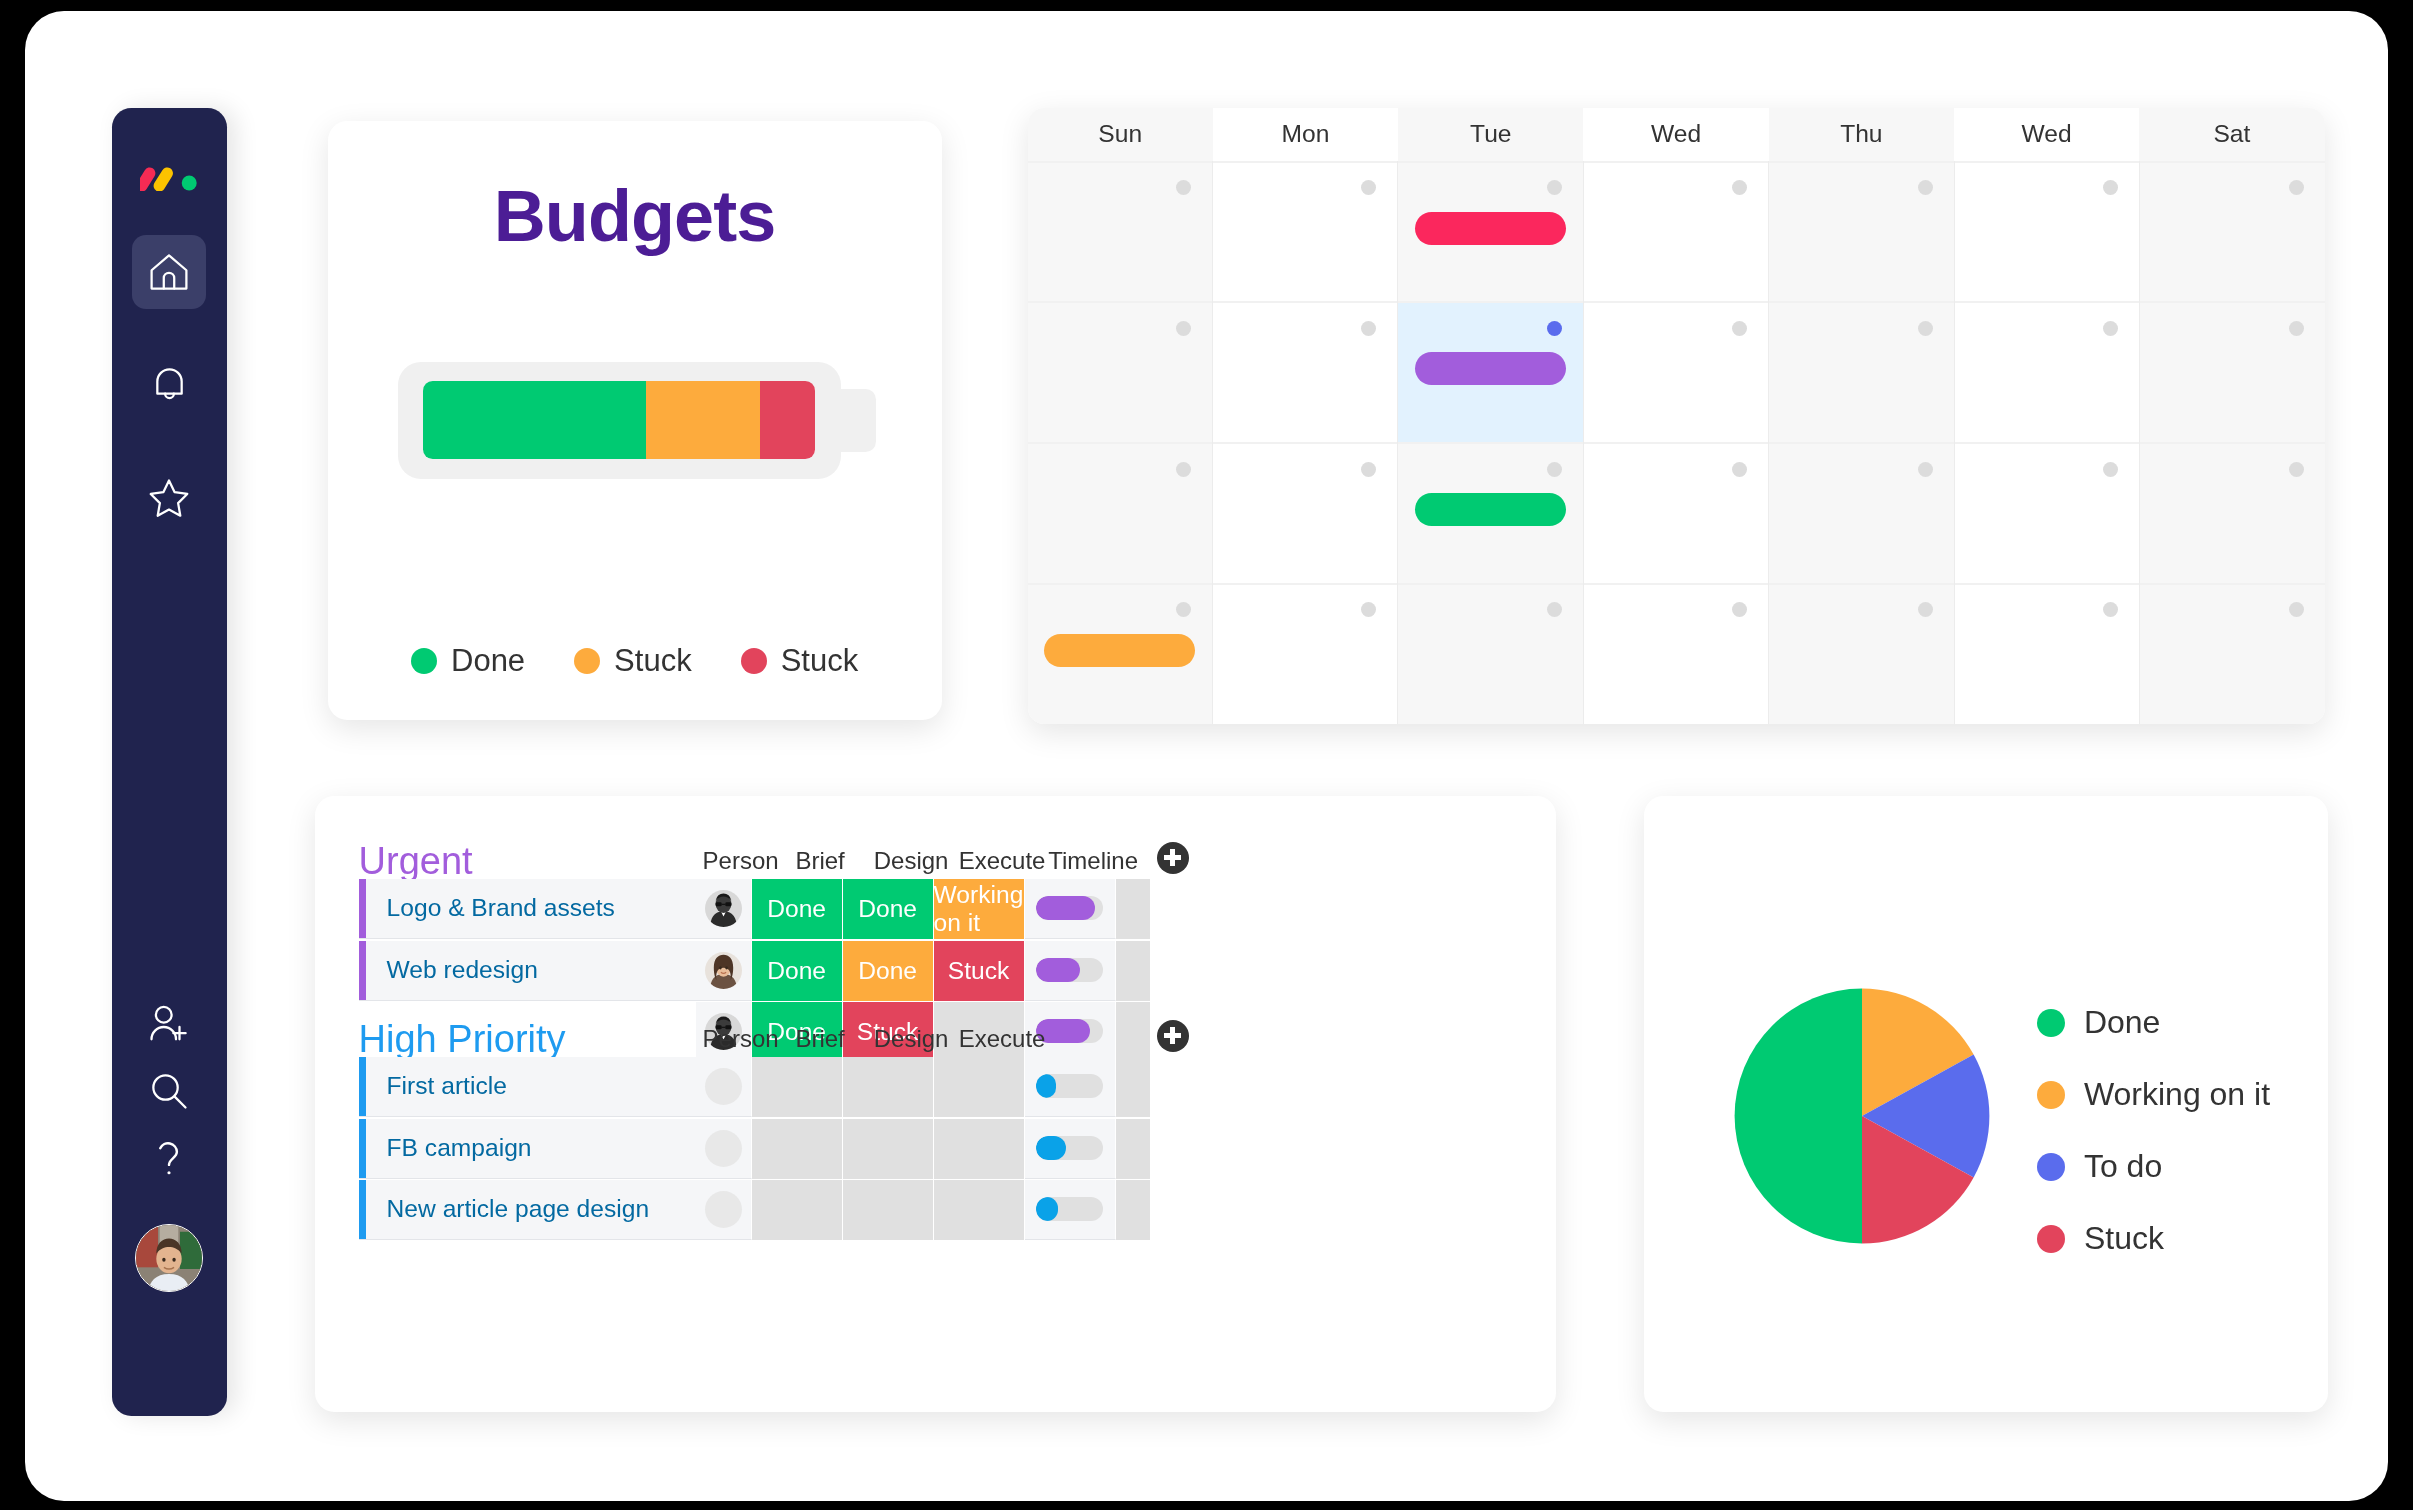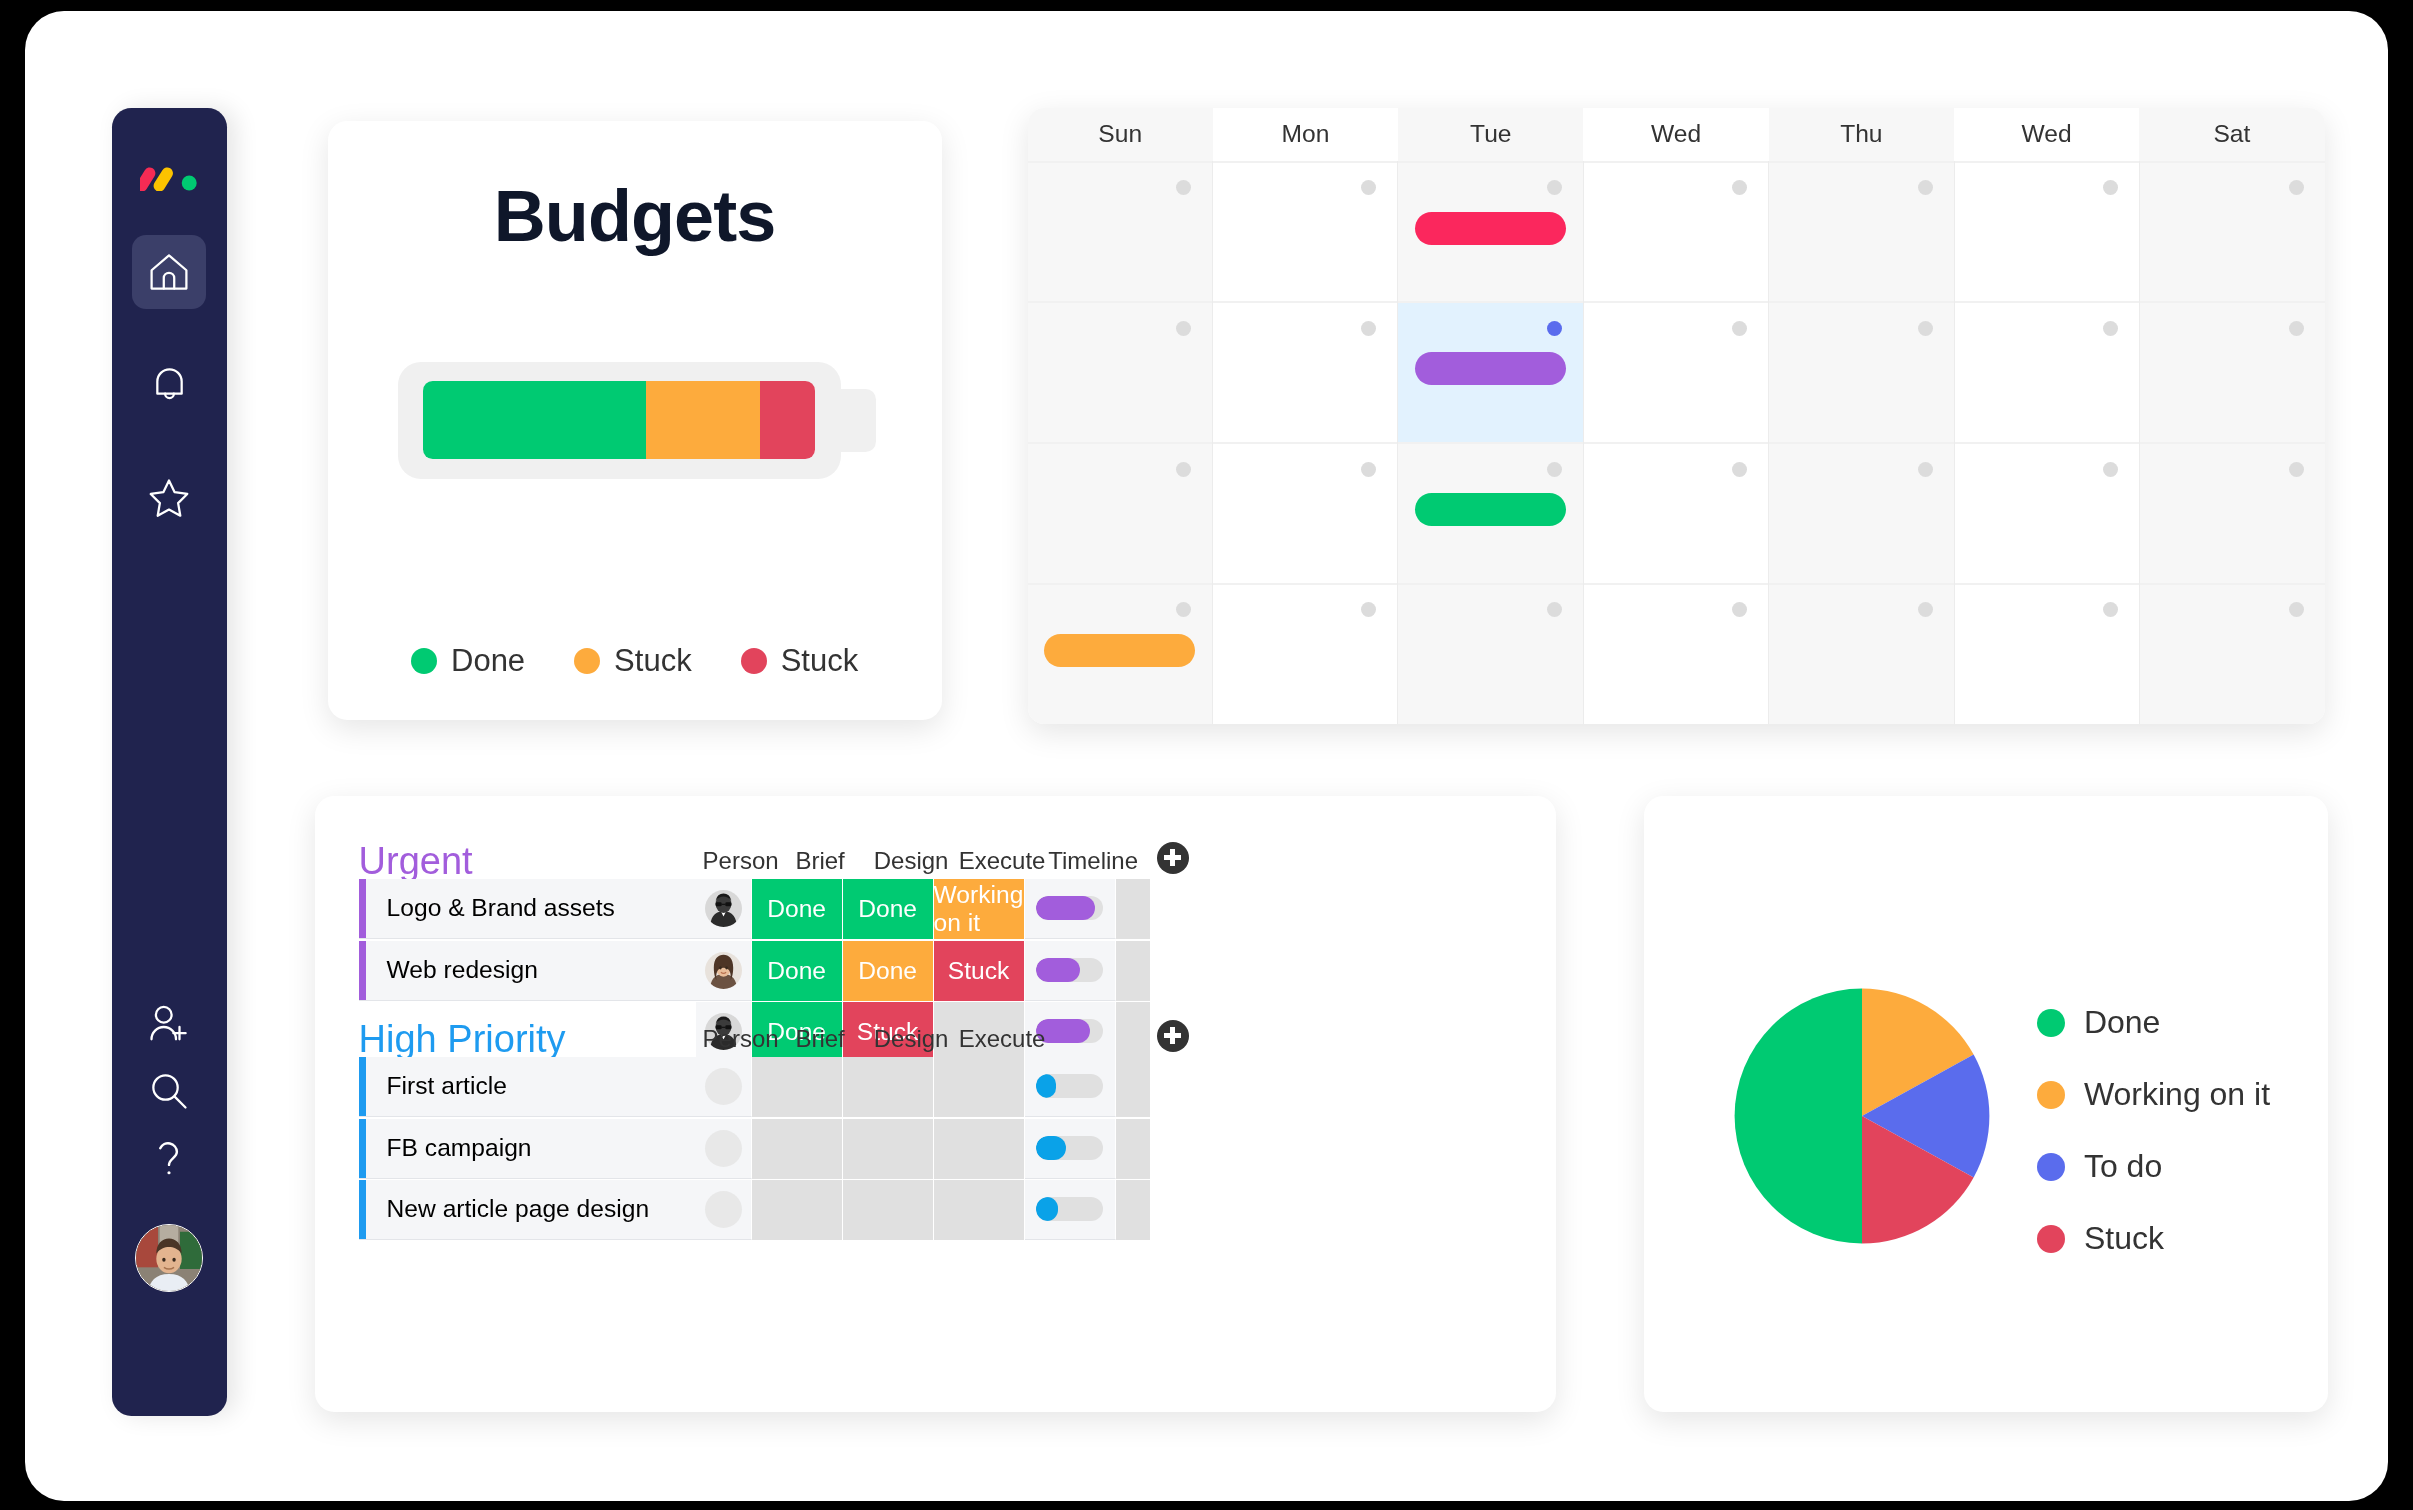--- a/index.html
+++ b/index.html
@@ -60,21 +60,21 @@
     border-radius: 19.3px;
     box-shadow: 0 8.8px 30px rgba(0,0,0,0.10);
   }
 
   
   #budgets-card { left: 303px; top: 110px; width: 614px; height: 599px; }
   #budgets-title {
     position: absolute; left: 0; top: 54px; width: 100%;
     text-align: center;
     font-size: 72px; font-weight: bold;
-    color: #0f172a; letter-spacing: -0.9px;
+    color: #4c1d95; letter-spacing: -0.9px;
   }
   #battery {
     position: absolute; left: 70px; top: 241px;
     width: 443px; height: 117px;
     background: #f0f0f0;
     border-radius: 23px;
   }
   #battery-nub {
     position: absolute; left: 511px; top: 268px;
     width: 37px; height: 63px;
@@ -160,21 +160,21 @@
 
   .brow { position: absolute; left: 337px; height: 60px; display: flex; }
   .bname {
     position: absolute; left: 0; width: 337px; height: 60px;
     background: #f5f6f8;
     border-bottom: 1.8px solid #e3e5e9;
     display: flex; align-items: center;
   }
   .bname .accent { width: 7px; height: 100%; }
   .bname .txt {
-    padding-left: 21px; font-size: 24.6px; color: #000000;
+    padding-left: 21px; font-size: 24.6px; color: #0369a1;
   }
   .cell {
     width: 91px; height: 60px;
     border-right: 1.8px solid #ffffff;
     display: flex; align-items: center; justify-content: center;
     font-size: 24.6px; color: #ffffff;
     background: #e0e0e0;
   }
   .cell.person { width: 56px; background: #f5f6f8; border-bottom: 1.8px solid #e3e5e9; }
   .cell.timeline { width: 91px; background: #f5f6f8; border-bottom: 1.8px solid #e3e5e9; }

